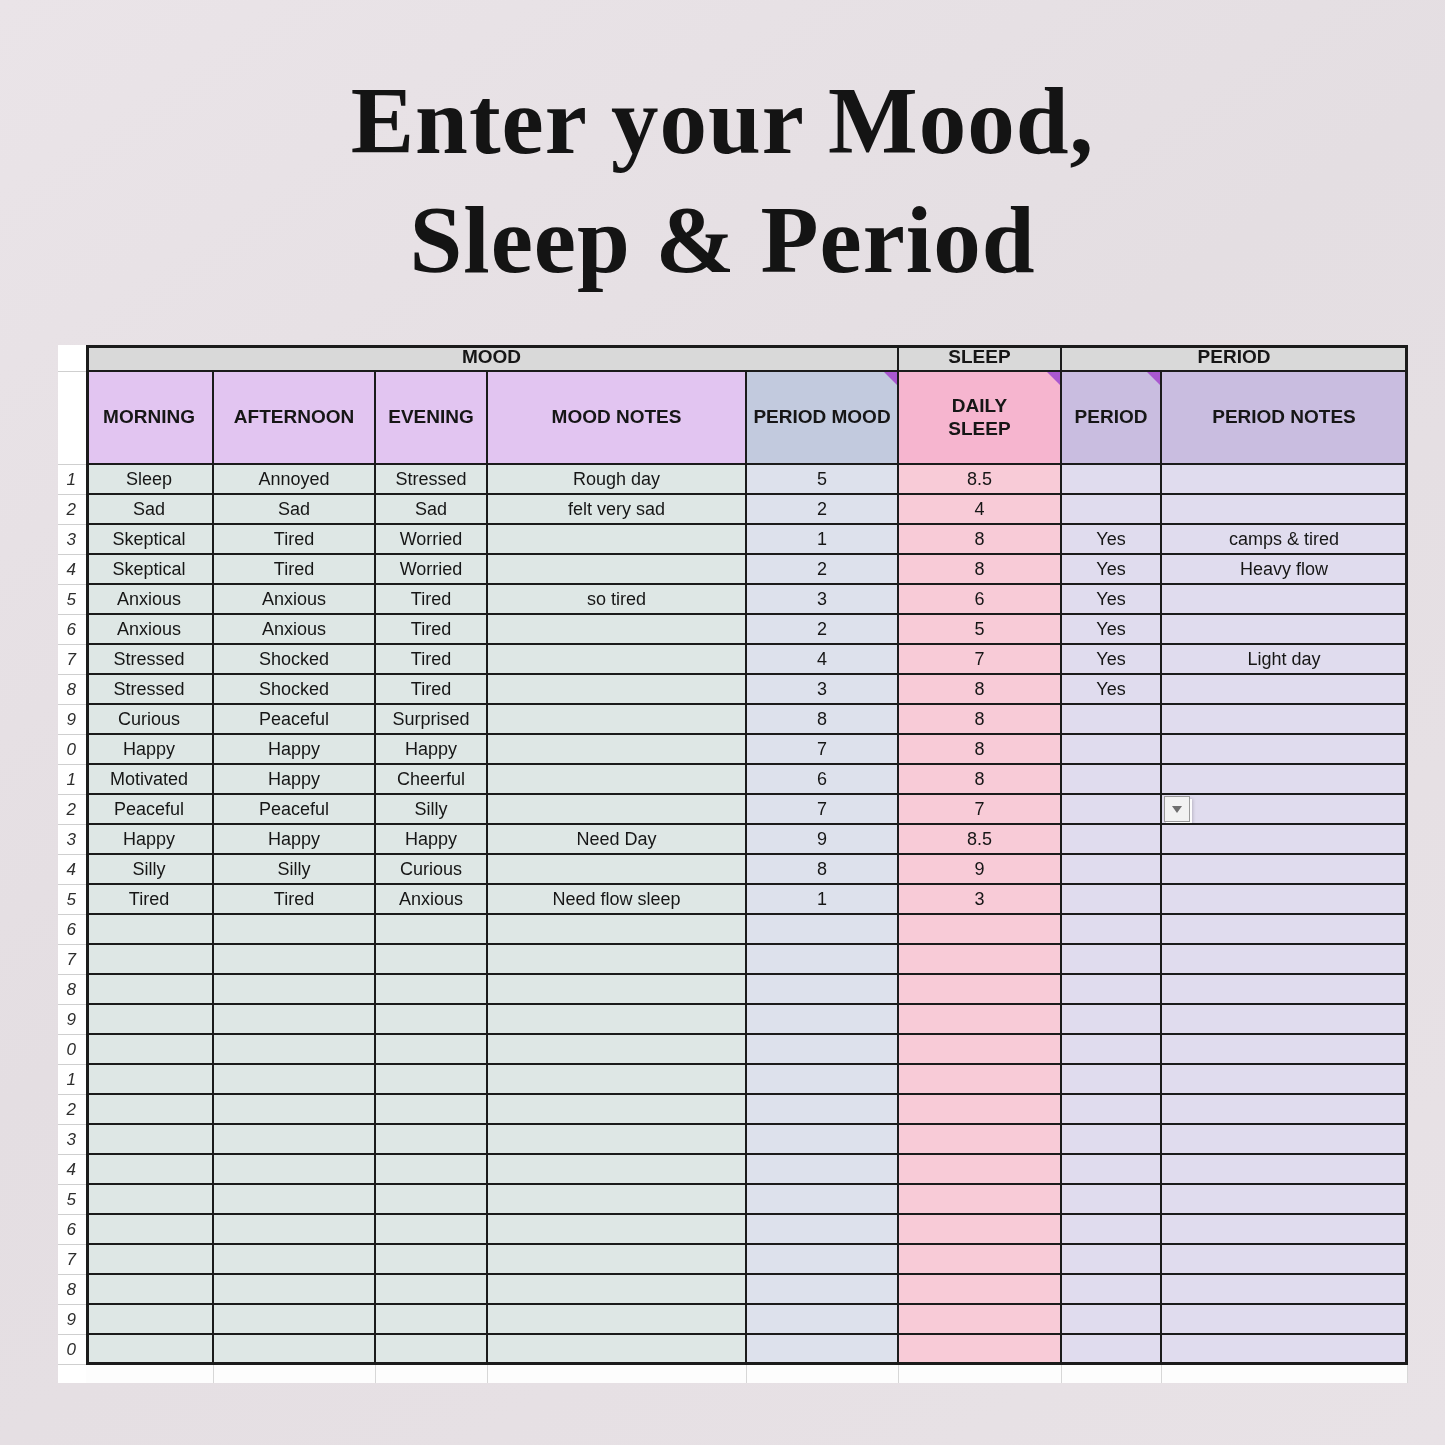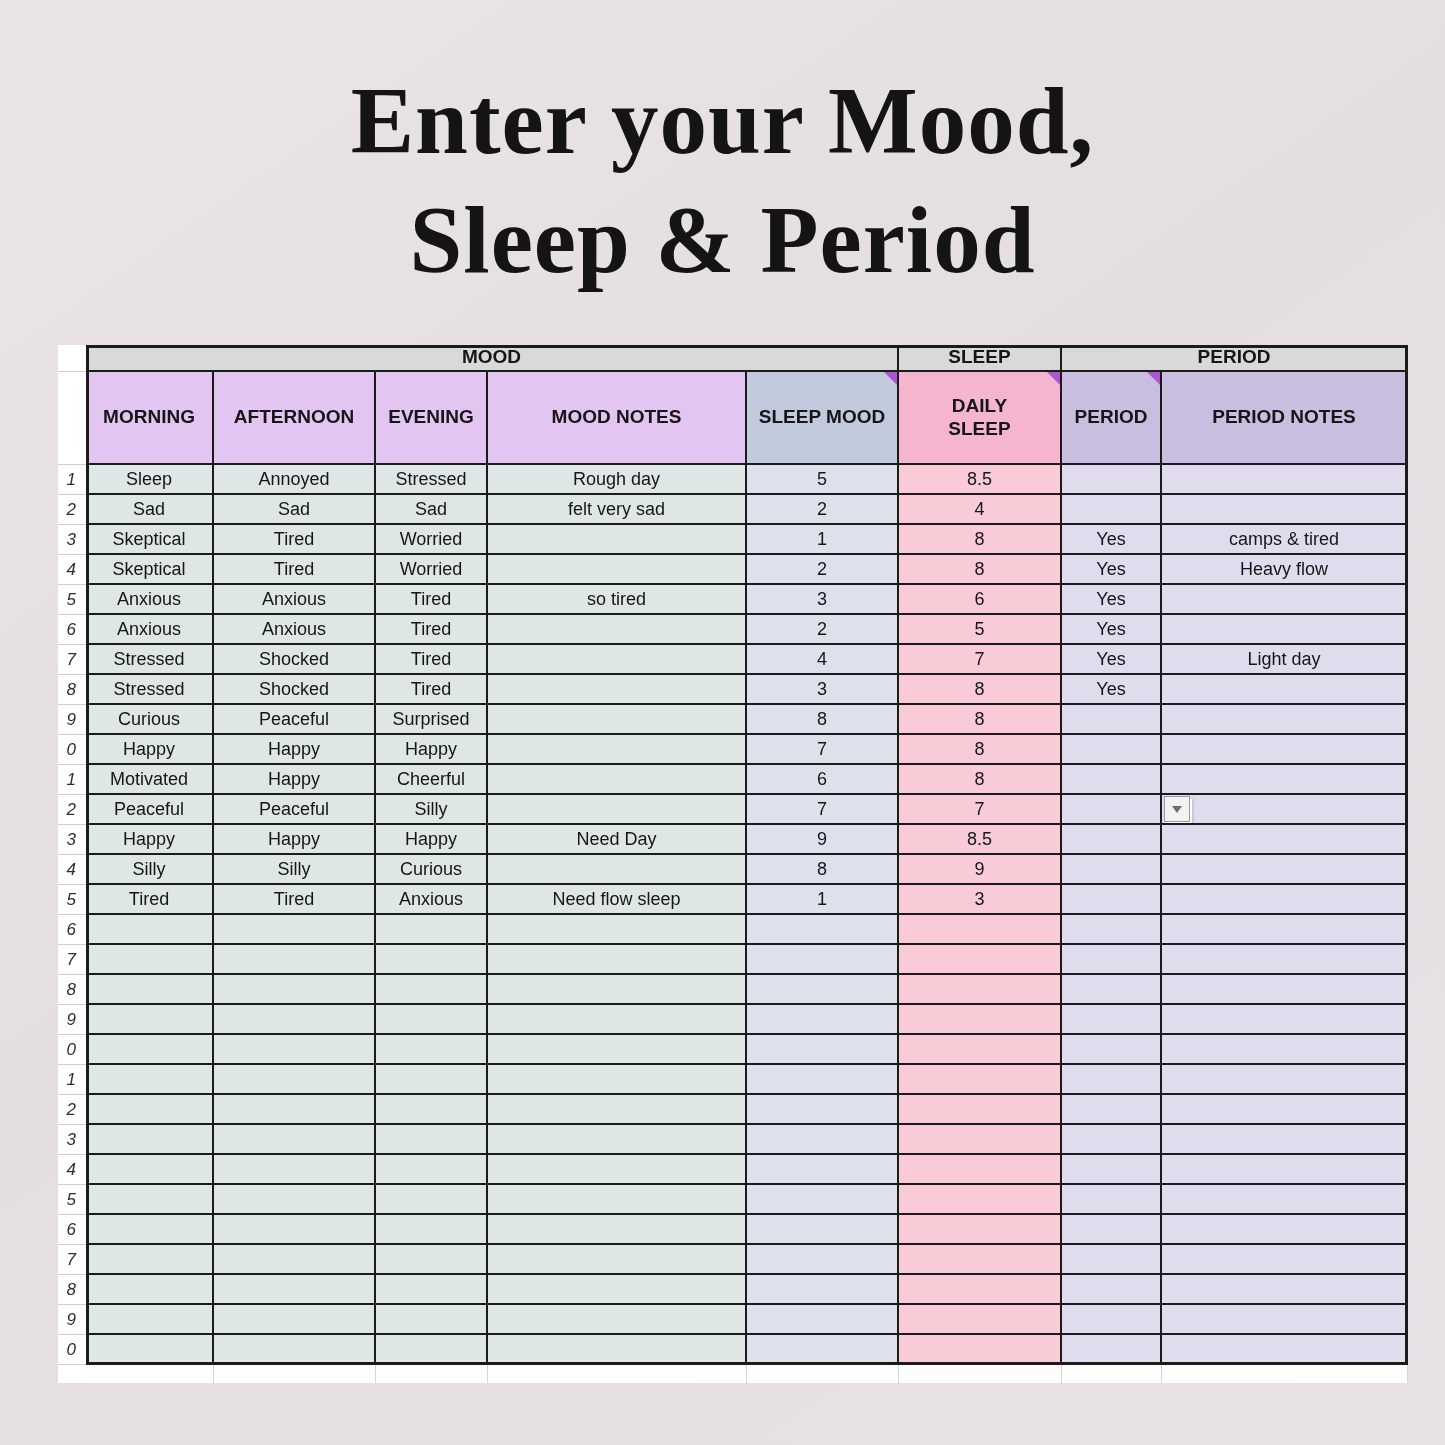--- a/index.html
+++ b/index.html
@@ -73,21 +73,21 @@
       <div class="cell hdr hdr-purple">
         <span class="lbl">AFTERNOON</span>
       </div>
       <div class="cell hdr hdr-purple">
         <span class="lbl">EVENING</span>
       </div>
       <div class="cell hdr hdr-purple">
         <span class="lbl">MOOD NOTES</span>
       </div>
       <div class="cell hdr hdr-dmood">
-        <span class="lbl">SLEEP MOOD</span>
+        <span class="lbl">PERIOD MOOD</span>
         <span class="comment-marker"></span>
       </div>
       <div class="cell hdr hdr-dsleep">
         <span class="lbl">DAILY SLEEP</span>
         <span class="comment-marker"></span>
       </div>
       <div class="cell hdr hdr-period">
         <span class="lbl">PERIOD</span>
         <span class="comment-marker"></span>
       </div>

